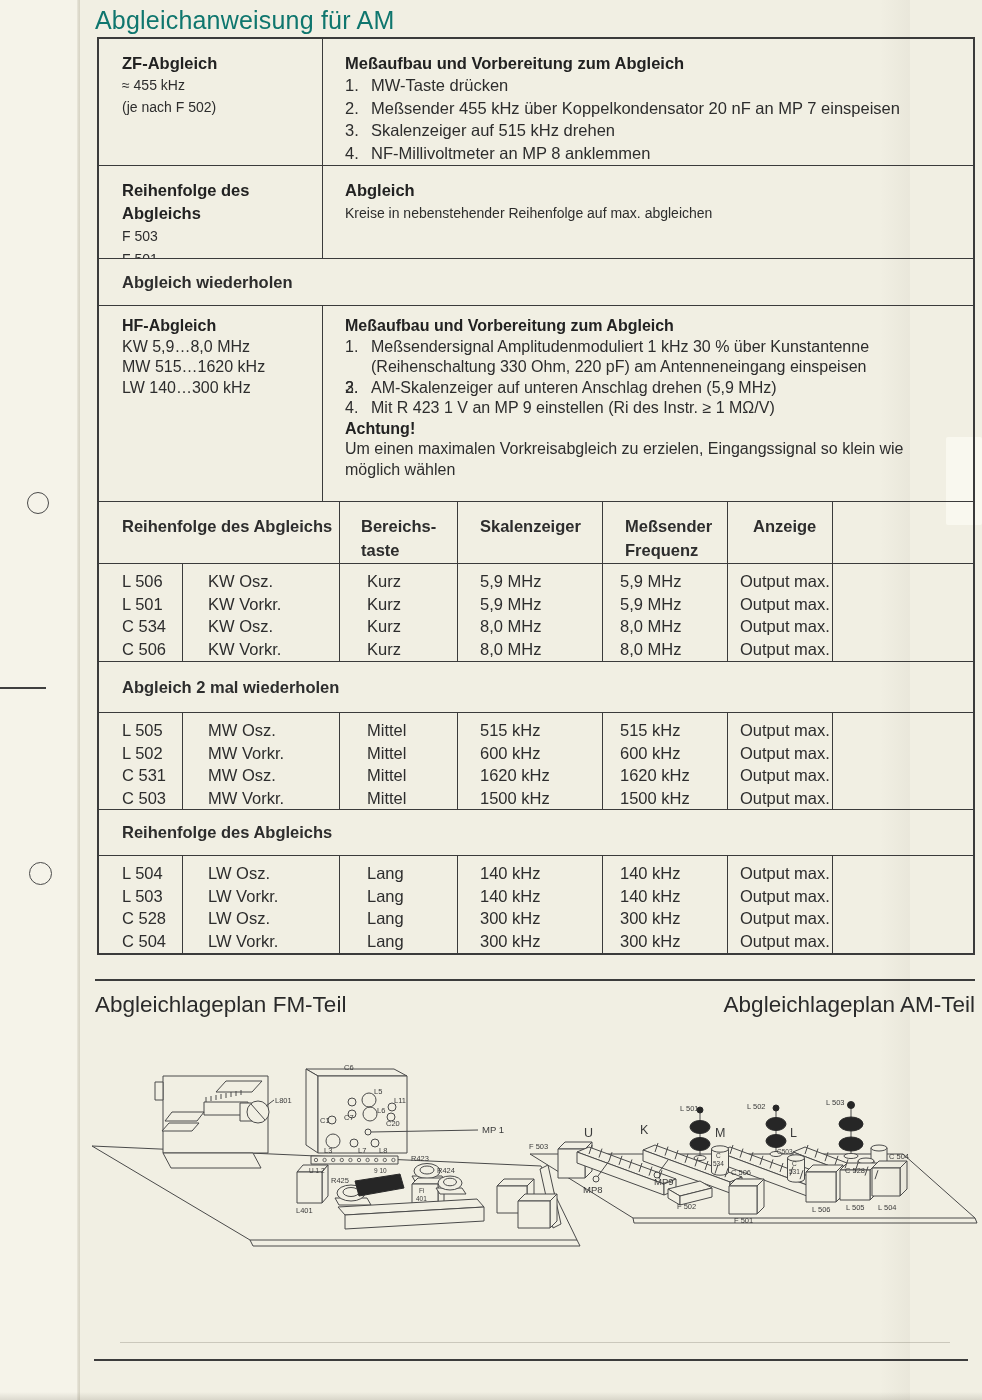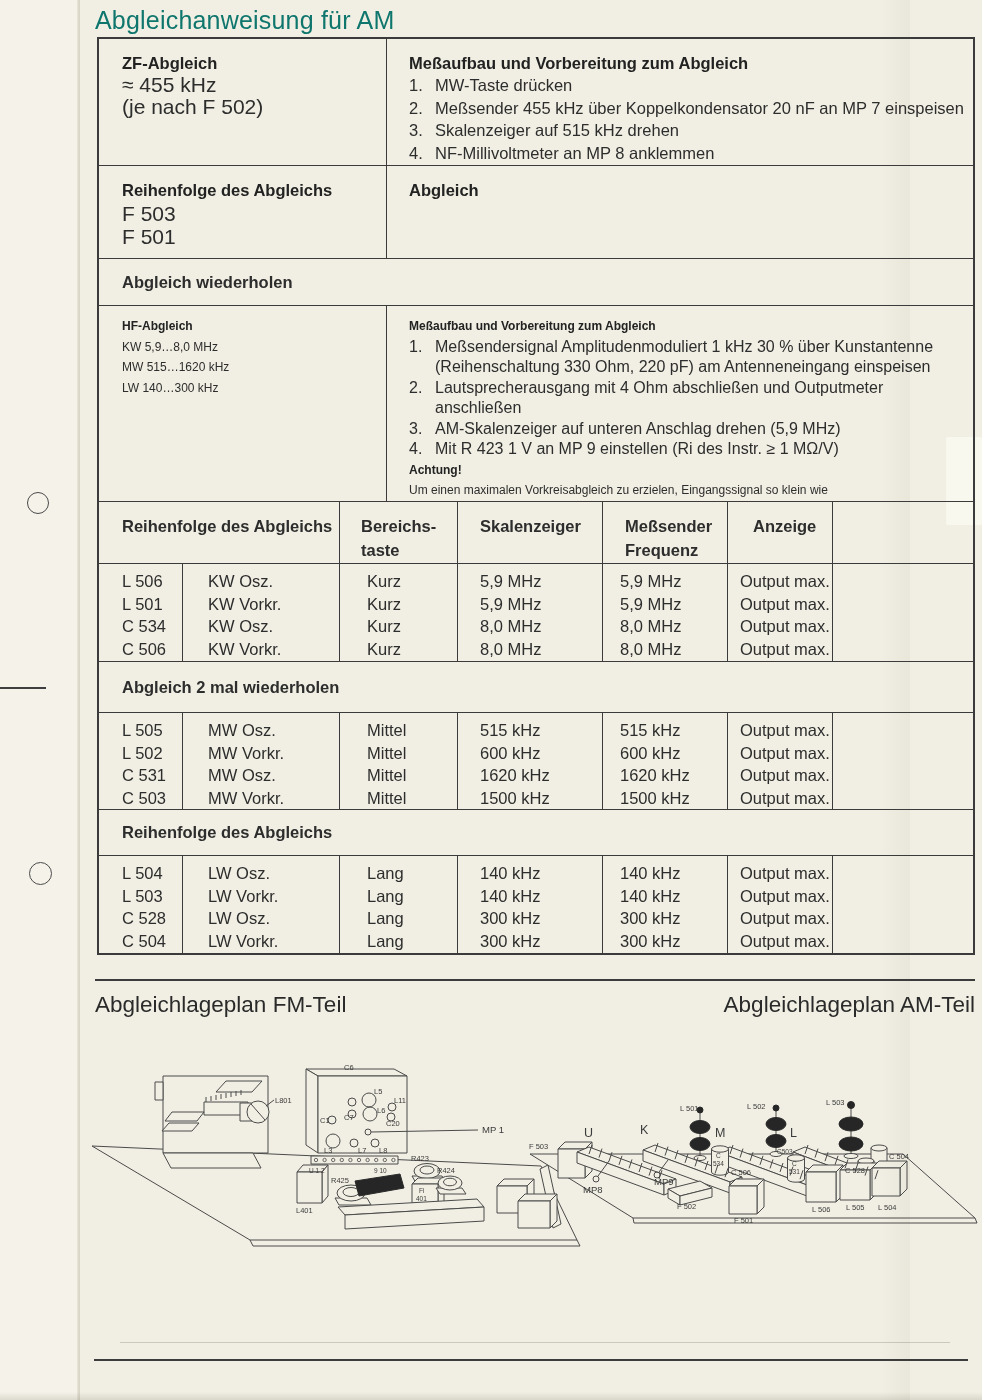--- a/index.html
+++ b/index.html
@@ -30,28 +30,28 @@
 
   
   .doc-table { position:absolute; left:97px; top:37px; width:878px; height:918px;
     border:2px solid #3b3b3b; box-sizing:border-box; }
   .trow { box-sizing:border-box; display:flex; border-top:1.5px solid #3b3b3b; overflow:hidden; }
   .trow:first-child { border-top:none; }
   .r1 { height:126px; } .r2 { height:93px; } .r3 { height:47px; } .r4 { height:196px; }
   .r5 { height:62px; }  .r6 { height:98px; } .r7 { height:51px; } .r8 { height:97px; }
   .r9 { height:46px; }  .r10 { height:98px; }
 
-  .cell-l { width:288px; box-sizing:border-box; border-right:1.5px solid #3b3b3b;
+  .cell-l { width:224px; box-sizing:border-box; border-right:1.5px solid #3b3b3b;
     padding:13px 8px 0 23px; }
   .cell-r { flex:1; box-sizing:border-box; padding:13px 4px 0 22px; }
   .r4 .cell-l, .r4 .cell-r { padding-top:10px; }
   .h  { font-weight:bold; font-size:16.5px; line-height:22px; color:#222; }
-  .tl { font-size:21px; line-height:22px; }
+  .tl { font-size:14px; line-height:22px; }
   .r2 .h, .r2 .tl { line-height:23px; }
-  .r4 .h, .r4 .tl { line-height:20.5px; font-size:12px; }
+  .r4 .h, .r4 .tl { line-height:20.5px; font-size:16px; }
   .step { position:relative; padding-left:26px; font-size:16.5px; line-height:22.5px; }
   .r4 .step { font-size:16px; line-height:20.5px; }
   .step .num { position:absolute; left:0; }
   .stx, .pre { white-space:pre-line; }
   .band { display:flex; align-items:center; padding-left:23px; font-weight:bold; font-size:16.5px; }
 
   .hcol { box-sizing:border-box; border-left:1.5px solid #3b3b3b; padding:12px 0 0 21px;
     font-weight:bold; font-size:16.5px; line-height:24px; white-space:pre-line; }
   .hcol.w1 { width:240px; border-left:none; padding-left:23px; }
   .hcol.w2 { width:118px; } .hcol.w3 { width:145px; padding-left:22px; }
@@ -388,37 +388,38 @@
     </div>
 
     <div class="trow r2">
       <div class="cell-l">
         <div class="h">Reihenfolge des Abgleichs</div>
         <div class="tl">F 503</div>
         <div class="tl">F 501</div>
       </div>
       <div class="cell-r">
         <div class="h">Abgleich</div>
+        <div class="tl">Kreise in nebenstehender Reihenfolge auf max. abgleichen</div>
       </div>
     </div>
 
     <div class="trow r3 band">Abgleich wiederholen</div>
 
     <div class="trow r4">
       <div class="cell-l">
         <div class="h">HF-Abgleich</div>
         <div class="tl">KW 5,9…8,0 MHz</div>
         <div class="tl">MW 515…1620 kHz</div>
         <div class="tl">LW 140…300 kHz</div>
       </div>
       <div class="cell-r">
         <div class="h">Meßaufbau und Vorbereitung zum Abgleich</div>
         <div class="step"><span class="num">1.</span><span class="stx">Meßsendersignal Amplitudenmoduliert 1 kHz 30 % über Kunstantenne
 (Reihenschaltung 330 Ohm, 220 pF) am Antenneneingang einspeisen</span></div>
-        <div class="step"><span class="num">2.</span><span class="stx">Lautsprecherausgang mit 4 Ohm abschließen und Outputmeter anschließen</span></div>
+        <div class="step"><span class="num">2.</span></div>
         <div class="step"><span class="num">3.</span><span class="stx">AM-Skalenzeiger auf unteren Anschlag drehen (5,9 MHz)</span></div>
         <div class="step"><span class="num">4.</span><span class="stx">Mit R 423 1 V an MP 9 einstellen (Ri des Instr. ≥ 1 MΩ/V)</span></div>
         <div class="h">Achtung!</div>
         <div class="tl pre">Um einen maximalen Vorkreisabgleich zu erzielen, Eingangssignal so klein wie
 möglich wählen</div>
       </div>
     </div>
 
     <div class="trow r5">
       <div class="hcol w1">Reihenfolge des Abgleichs</div>

